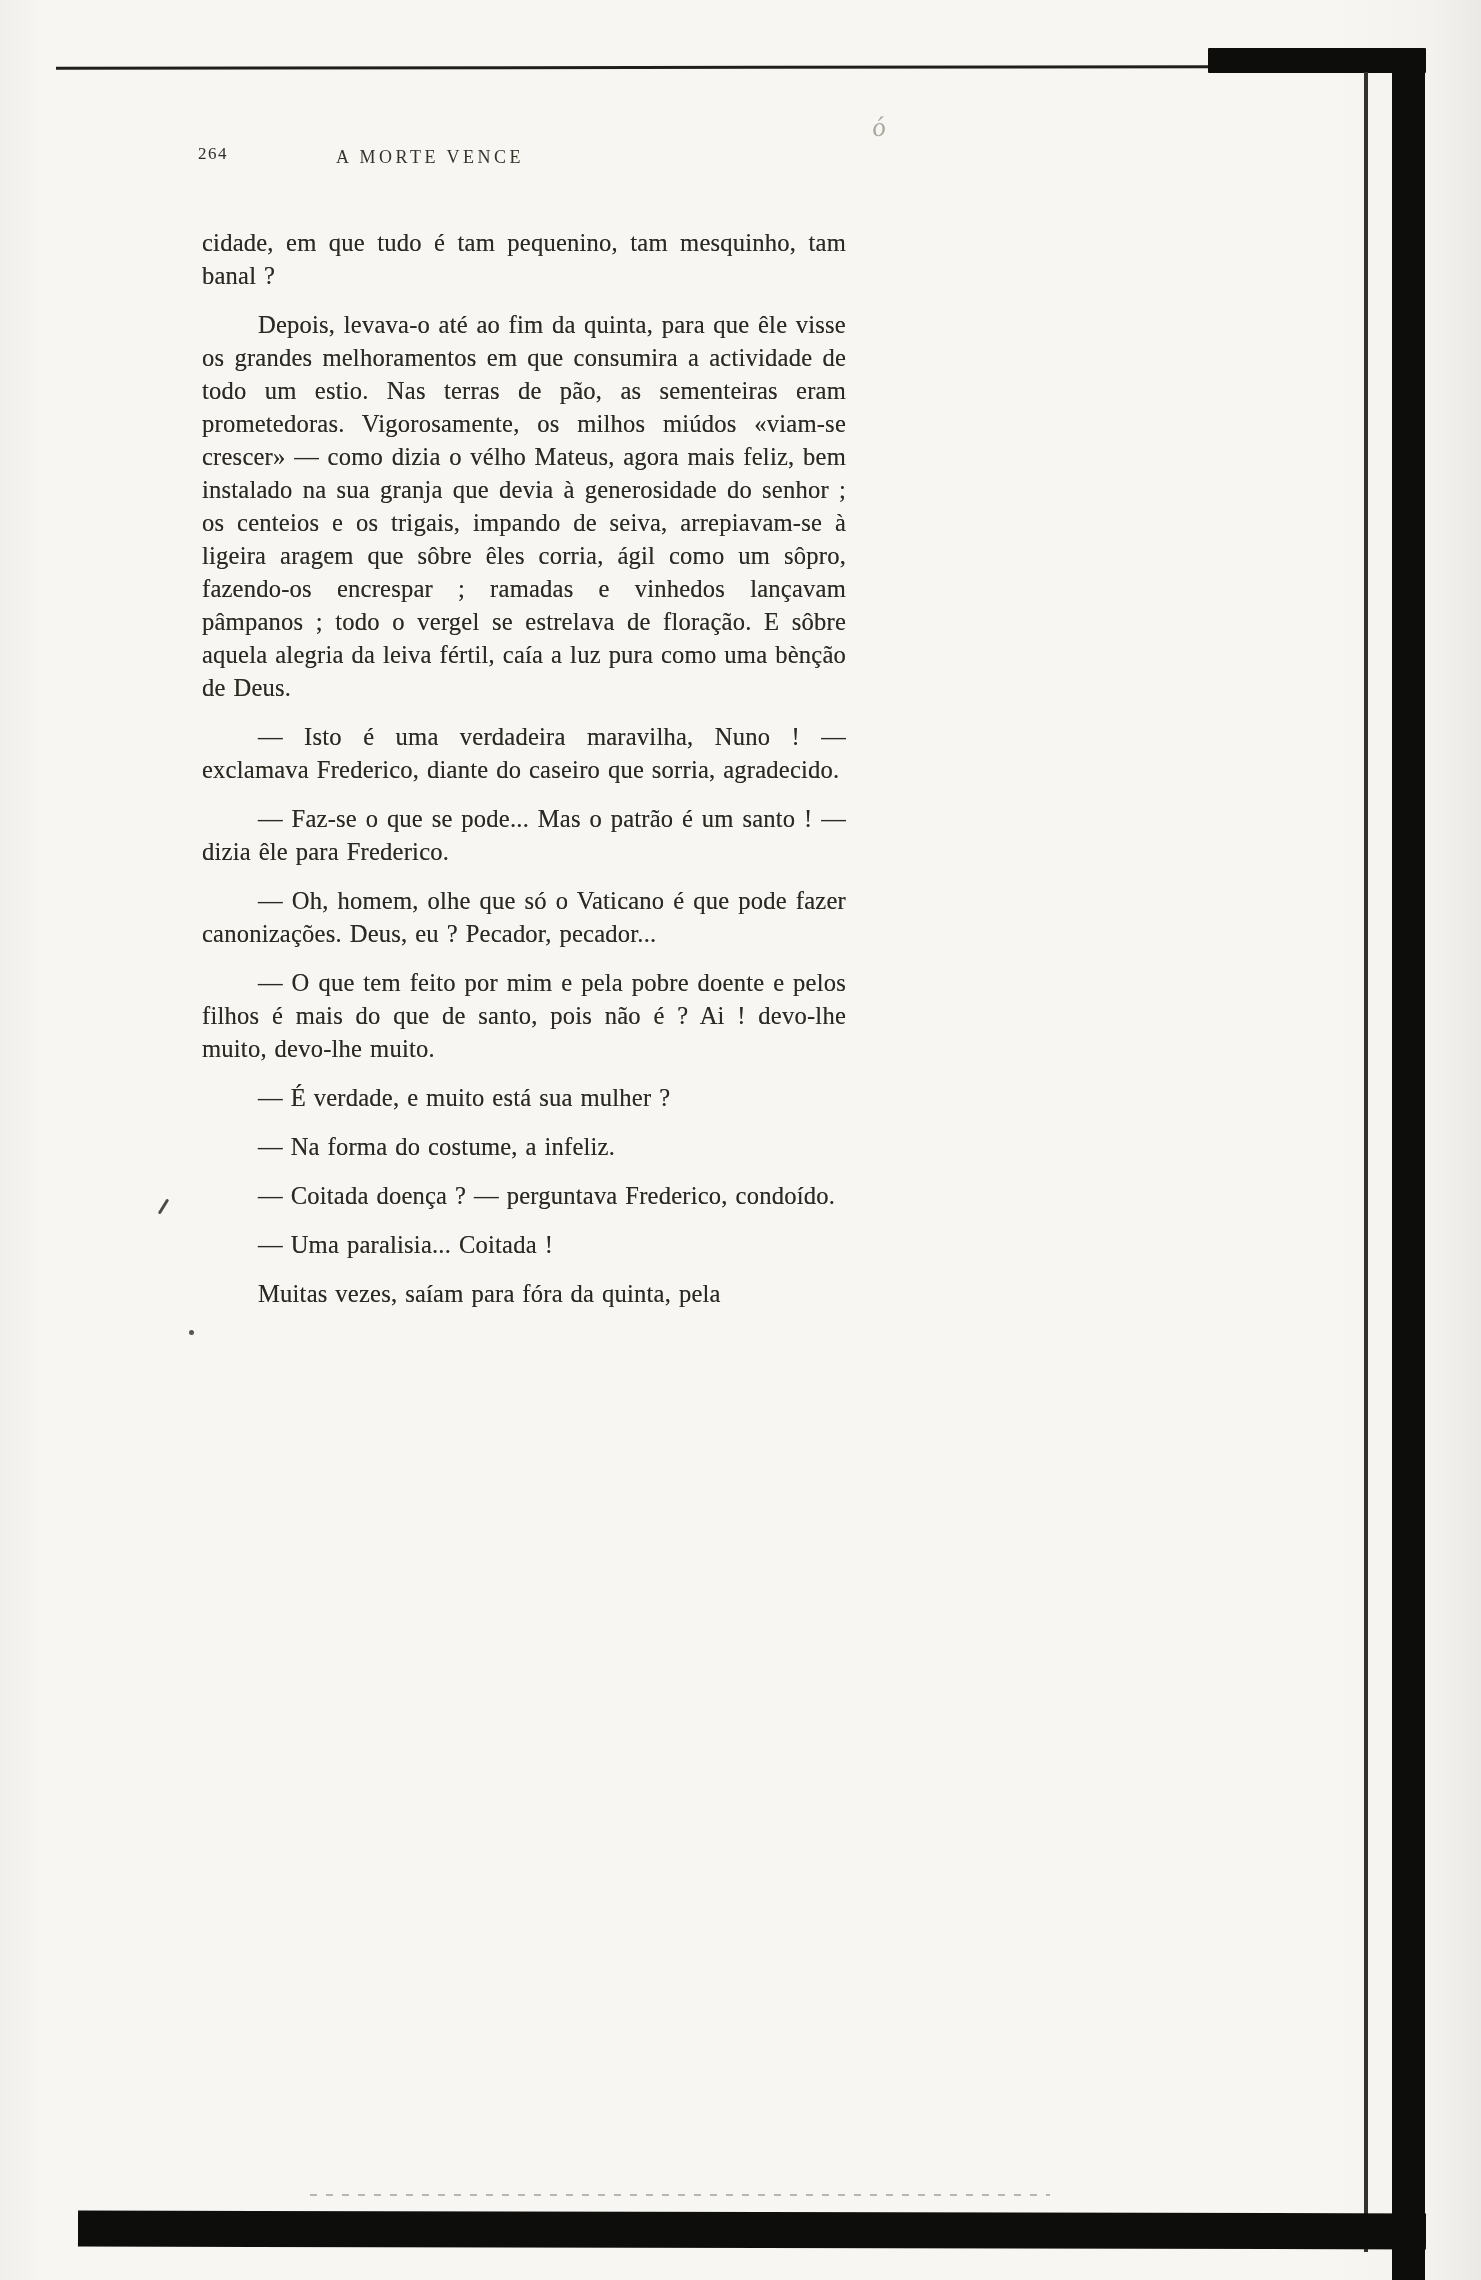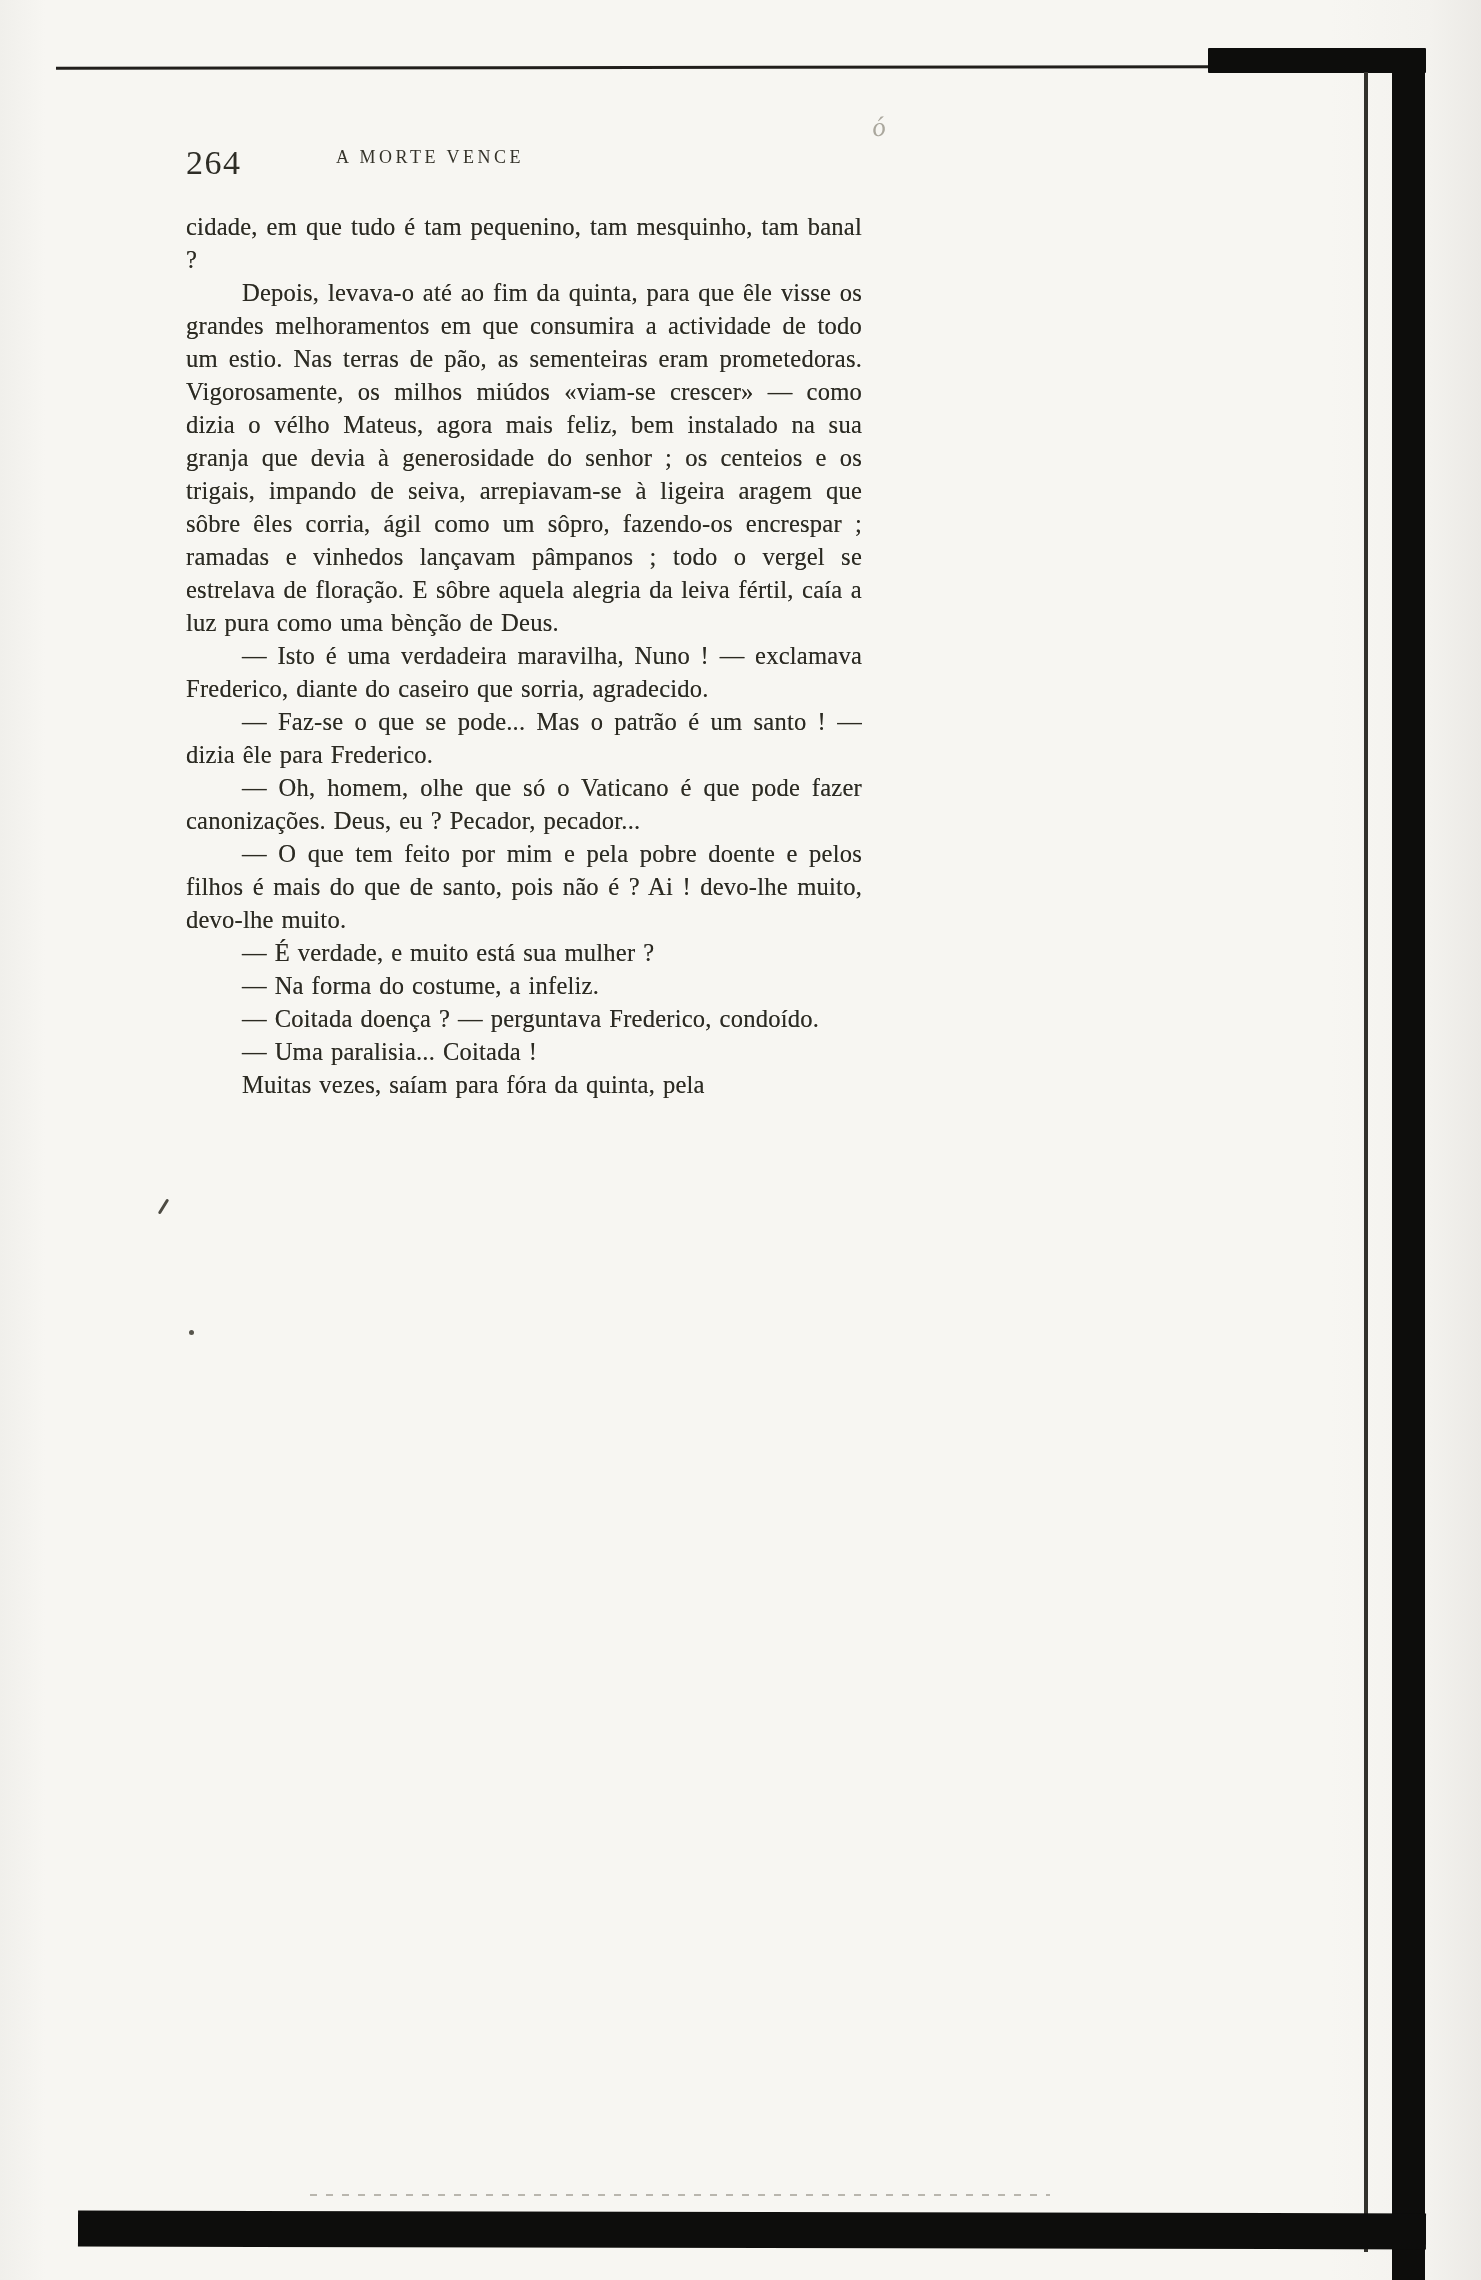--- a/index.html
+++ b/index.html
@@ -31,40 +31,40 @@
     transform: rotate(-8deg); background: none;
   }
   .speck-slash { position: absolute; left: 162px; top: 1198px; width: 3px; height: 17px;
                  background: #4d4b43; transform: rotate(32deg); border-radius: 2px; }
   .speck-dot   { position: absolute; left: 189px; top: 1330px; width: 5px; height: 5px;
                  border-radius: 50%; background: #57554c; }
 
   
   .header { position: absolute; left: 186px; top: 142px; width: 676px; height: 36px; }
   .pagenum {
-    position: absolute; left: 0; top: 2px;
-    font-size: 34px; letter-spacing: 1.5px; color: #2e2d26;
+    position: absolute; left: 12px; top: 2px;
+    font-size: 17px; letter-spacing: 1.5px; color: #2e2d26;
   }
   .running-title {
     position: absolute; left: 150px; top: 5px;
     font-size: 18px; letter-spacing: 3.5px; color: #35332a;
     white-space: nowrap;
   }
 
   
   .body-text {
     position: absolute; left: 186px; top: 210px; width: 676px;
     font-size: 24.6px; line-height: 33px;
     text-align: justify;
     color: #2b2a22;
     letter-spacing: 0.2px;
     word-spacing: 1.5px;
     text-shadow: 0 0 0.5px rgba(43, 42, 34, 0.55);
   }
-  .para { margin: 0; }
+  .para { margin: 16px; }
   .para.indent { text-indent: 56px; }
 </style>
 </head>
 <body>
 
 <div class="page">
 
   <div class="artifact rule-top"></div>
   <div class="artifact rule-top-thick"></div>
   <div class="artifact edge-line-thin"></div>

